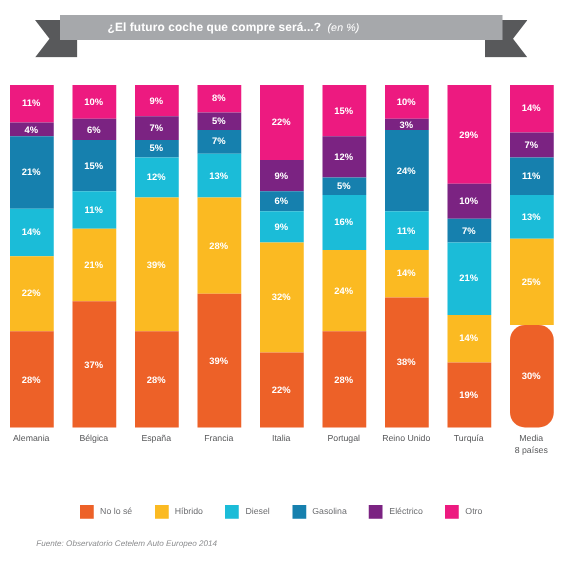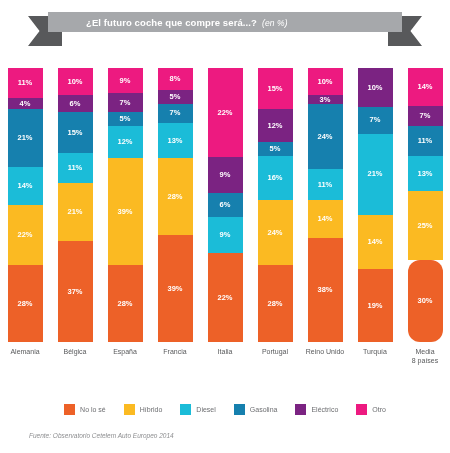--- a/index.html
+++ b/index.html
@@ -134,20 +134,21 @@
         <div class="seg" style="background: rgb(237, 97, 40); flex: 39 0 0px;">39%</div>
       </div>
       <div class="cat">Francia</div>
     </div>
     <div class="col">
       <div class="bar">
         <div class="seg" style="background: rgb(237, 26, 128); flex: 22 0 0px;">22%</div>
         <div class="seg" style="background: rgb(123, 35, 130); flex: 9 0 0px;">9%</div>
         <div class="seg" style="background: rgb(22, 128, 174); flex: 6 0 0px;">6%</div>
         <div class="seg" style="background: rgb(27, 188, 216); flex: 9 0 0px;">9%</div>
+        <div class="seg" style="background: rgb(251, 186, 34); flex: 32 0 0px;">32%</div>
         <div class="seg" style="background: rgb(237, 97, 40); flex: 22 0 0px;">22%</div>
       </div>
       <div class="cat">Italia</div>
     </div>
     <div class="col">
       <div class="bar">
         <div class="seg" style="background: rgb(237, 26, 128); flex: 15 0 0px;">15%</div>
         <div class="seg" style="background: rgb(123, 35, 130); flex: 12 0 0px;">12%</div>
         <div class="seg" style="background: rgb(22, 128, 174); flex: 5 0 0px;">5%</div>
         <div class="seg" style="background: rgb(27, 188, 216); flex: 16 0 0px;">16%</div>
@@ -162,20 +163,21 @@
         <div class="seg" style="background: rgb(123, 35, 130); flex: 3 0 0px;">3%</div>
         <div class="seg" style="background: rgb(22, 128, 174); flex: 24 0 0px;">24%</div>
         <div class="seg" style="background: rgb(27, 188, 216); flex: 11 0 0px;">11%</div>
         <div class="seg" style="background: rgb(251, 186, 34); flex: 14 0 0px;">14%</div>
         <div class="seg" style="background: rgb(237, 97, 40); flex: 38 0 0px;">38%</div>
       </div>
       <div class="cat">Reino Unido</div>
     </div>
     <div class="col">
       <div class="bar">
+        <div class="seg" style="background: rgb(237, 26, 128); flex: 29 0 0px;">29%</div>
         <div class="seg" style="background: rgb(123, 35, 130); flex: 10 0 0px;">10%</div>
         <div class="seg" style="background: rgb(22, 128, 174); flex: 7 0 0px;">7%</div>
         <div class="seg" style="background: rgb(27, 188, 216); flex: 21 0 0px;">21%</div>
         <div class="seg" style="background: rgb(251, 186, 34); flex: 14 0 0px;">14%</div>
         <div class="seg" style="background: rgb(237, 97, 40); flex: 19 0 0px;">19%</div>
       </div>
       <div class="cat">Turquía</div>
     </div>
     <div class="col">
       <div class="bar">

